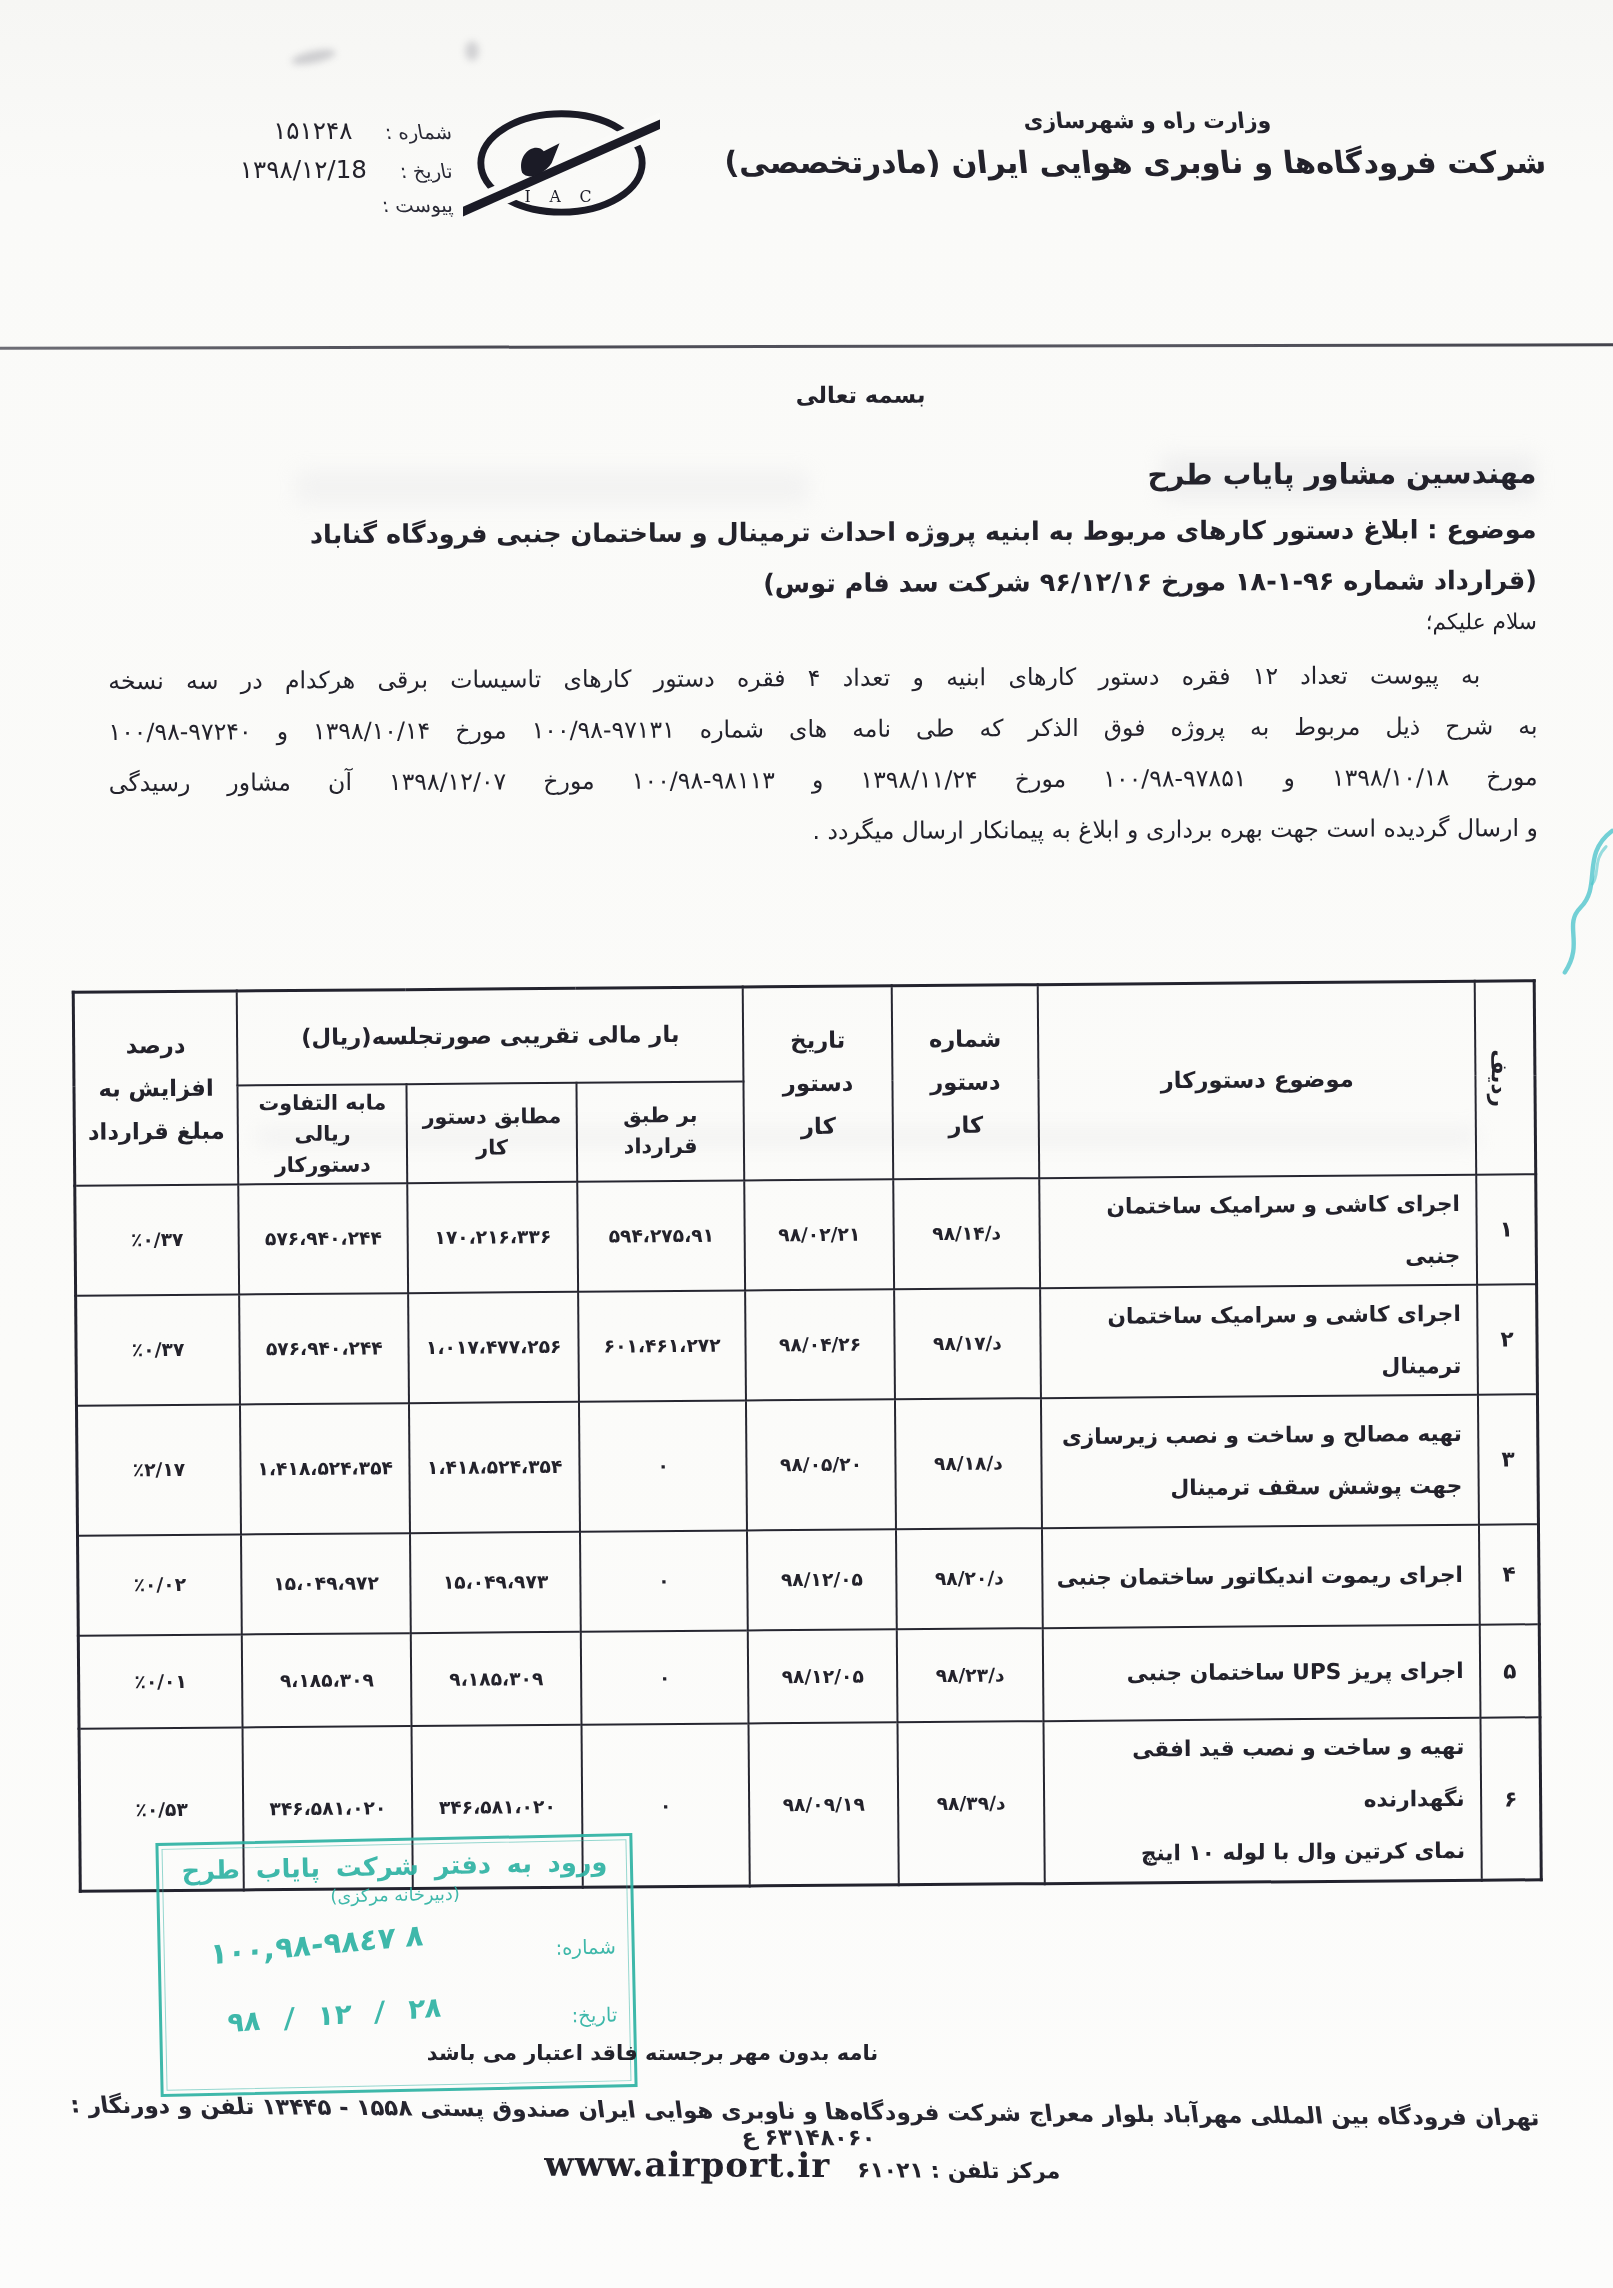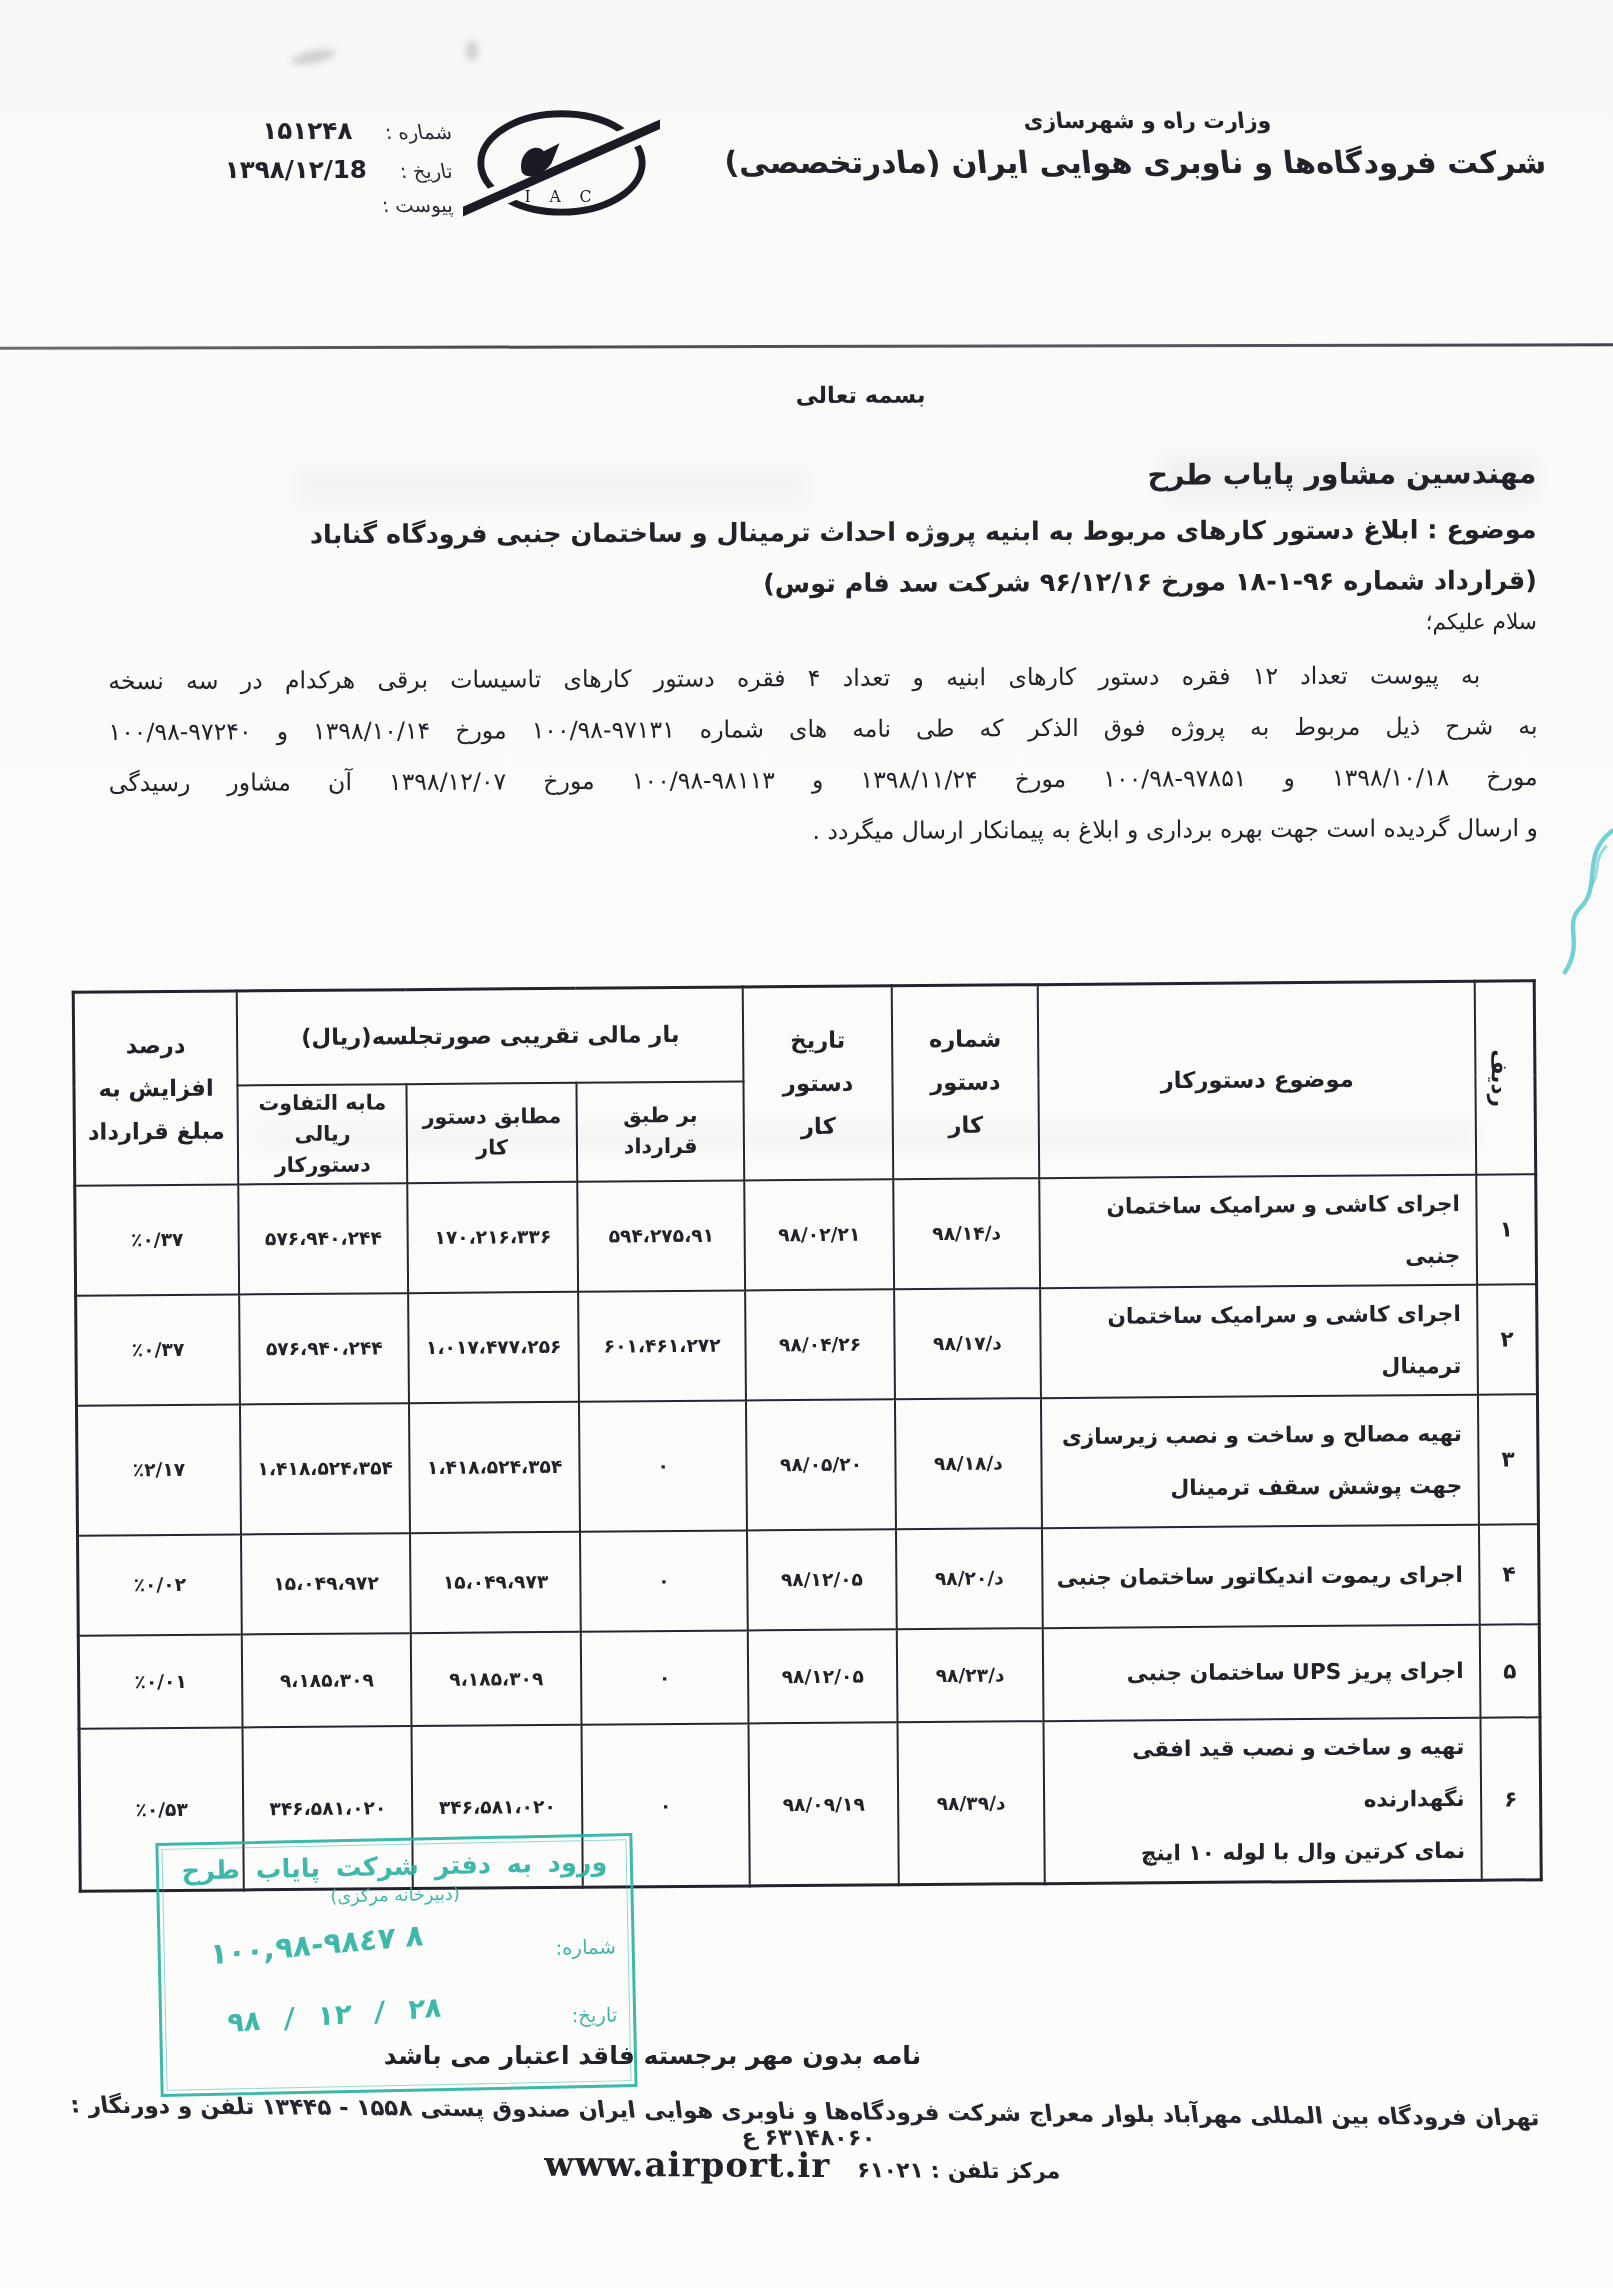--- a/index.html
+++ b/index.html
@@ -14,21 +14,21 @@
     position:relative;width:1614px;height:2288px;
     background:linear-gradient(180deg,#f6f6f4 0%,#fafaf8 8%,#fbfbf9 60%,#fcfcfb 100%);
   }
   
   .smudge{position:absolute;border-radius:50%;filter:blur(3.9px);background:#9a9aa2;}
   .wash{position:absolute;filter:blur(9.9px);background:#dcdce0;}
   
   .meta{position:absolute;top:116px;left:156px;width:296px;direction:rtl;}
   .meta-row{display:flex;align-items:baseline;gap:33px;margin-bottom:9.9px;}
   .meta-label{font-size:19.7px;color:#2a2a36;transform:skewX(10deg);white-space:nowrap;}
-  .meta-value{font-size:24.6px;font-weight:bold;direction:ltr;letter-spacing:1px;}
+  .meta-value{font-size:24.6px;font-weight:normal;direction:ltr;letter-spacing:1px;}
   .logo{position:absolute;top:102px;left:463px;}
   .org{position:absolute;top:108px;left:709px;width:837px;direction:rtl;text-align:right;}
   .org-line1{font-size:21.7px;font-weight:bold;padding-left:39px;text-align:center;transform:skewX(6deg);}
   .org-line2{font-size:30.5px;font-weight:bold;margin-top:11.8px;transform:skewX(6deg);}
   .rule{position:absolute;top:345px;left:0;width:1614px;height:3px;
         background:linear-gradient(90deg,#55555f 0%,#2c2c38 30%,#3a3a46 70%,#23232e 100%);
         opacity:.85;transform:rotate(-0.12deg);}
   
   .letter{position:absolute;top:382px;right:77px;left:108px;direction:rtl;transform:rotate(-0.25deg);}
   .besmeleh{text-align:center;font-size:22.7px;font-weight:bold;margin-bottom:51px;transform:translateX(39px);}
@@ -57,21 +57,21 @@
          transform:rotate(-1.2deg);direction:rtl;color:#2fb3a4;opacity:.92;}
   .stamp-line1{text-align:center;font-size:25.6px;font-weight:bold;margin-top:9.9px;word-spacing:6.9px;letter-spacing:0.5px;}
   .stamp-line2{text-align:center;font-size:17.7px;margin-top:3.9px;}
   .stamp-label{position:absolute;right:15.8px;font-size:19.7px;}
   .stamp-num{position:absolute;left:49px;top:85px;font-size:29.6px;font-weight:bold;direction:ltr;
              letter-spacing:2px;transform:rotate(-4deg) skewX(-6deg);}
   .stamp-date{position:absolute;left:65px;top:156px;font-size:27.6px;font-weight:bold;direction:ltr;
               word-spacing:13.8px;transform:rotate(-3deg) skewX(-6deg);}
   
   .validity{position:absolute;top:2041px;left:0;width:1305px;text-align:center;
-            font-size:25px;font-weight:bold;direction:rtl;}
+            font-size:21px;font-weight:bold;direction:rtl;}
   .address{position:absolute;top:2098px;left:39px;width:1535px;text-align:center;direction:rtl;
            font-size:22.7px;font-weight:bold;transform:rotate(0.5deg) skewX(8deg);color:#26252f;}
   .phones{position:absolute;top:2145px;left:0;width:1614px;text-align:center;direction:rtl;transform:rotate(0.3deg);}
   .phones .tel{font-size:21.7px;font-weight:bold;transform:skewX(8deg);display:inline-block;margin-right:9.9px;}
   .phones .site{font-family:"DejaVu Serif", serif;font-size:34px;font-weight:bold;direction:ltr;display:inline-block;margin-right:21.7px;letter-spacing:1px;}
   .scribble{position:absolute;right:-3.9px;top:825px;}
 </style>
 </head>
 <body>
 

